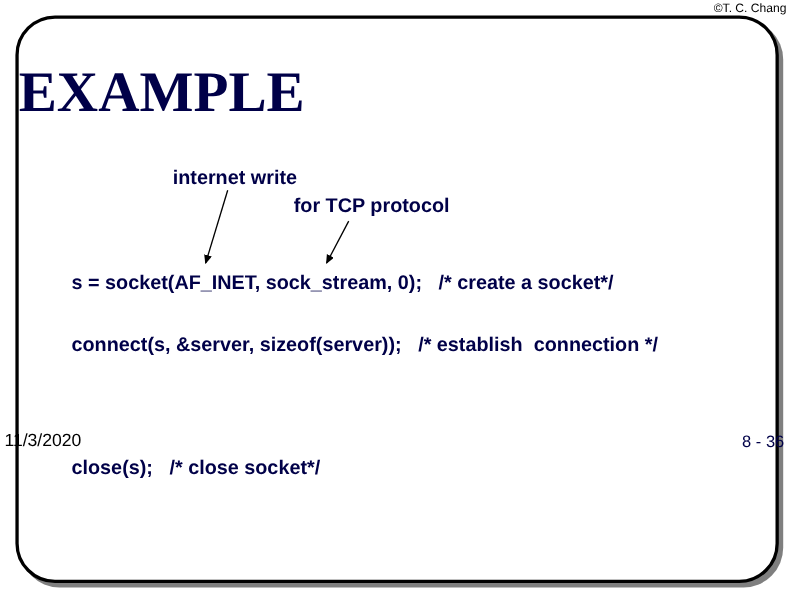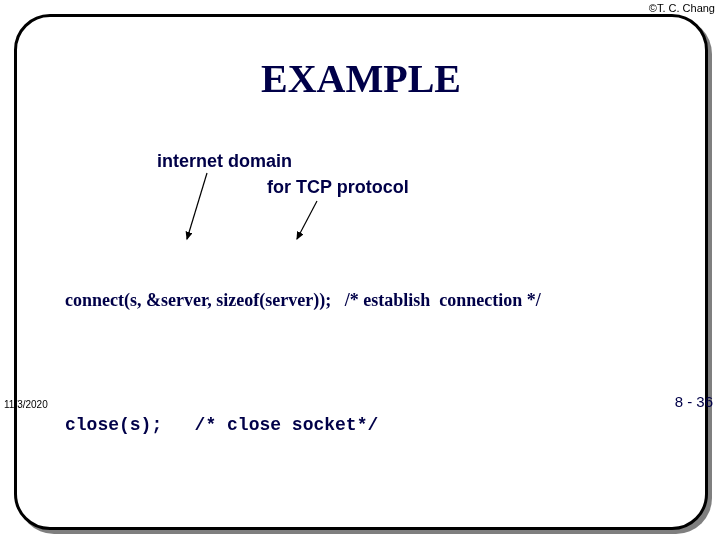--- a/index.html
+++ b/index.html
@@ -32,24 +32,24 @@
     border: 3px solid #000;
     border-radius: 36px;
     box-shadow: 4px 4px 0 rgba(0,0,0,0.5);
     background: #fff;
   }
   .title {
     position: absolute;
     top: 38px;
     left: 0;
     width: 100%;
-    text-align: center;
+    text-align: left;
     font-family: "Times New Roman", Times, serif;
     font-weight: bold;
-    font-size: 40px;
+    font-size: 52px;
     color: #000048;
   }
   .label1 {
     position: absolute;
     top: 134px;
     left: 140px;
     font-size: 18px;
     color: #000048;
     font-weight: bold;
     font-family: Arial, Helvetica, sans-serif;
@@ -66,28 +66,28 @@
   .code {
     position: absolute;
     left: 48px;
     font-size: 18px;
     color: #000048;
     font-weight: bold;
     font-family: Arial, Helvetica, sans-serif;
     white-space: pre;
   }
   .c1 { top: 230px; }
-  .c2 { top: 273px; font-family: Liberation Serif, serif; }
+  .c2 { top: 286px; }
   .c3 { top: 342px; }
-  .c4 { top: 398px; font-family: Liberation Mono, monospace; }
+  .c4 { top: 398px; }
   .date {
     position: absolute;
     bottom: 4px;
     left: 4px;
-    font-size: 10px;
+    font-size: 16px;
     color: #000;
   }
   .pagenum {
     position: absolute;
     bottom: 4px;
     right: 6px;
     font-size: 15px;
     color: #000048;
   }
   svg.arrows {
@@ -99,34 +99,35 @@
 </style>
 </head>
 <body>
 
 <div class="slide-wrap">
   <div class="copyright">©T. C. Chang</div>
 
   <div class="frame">
     <div class="title">EXAMPLE</div>
 
-    <div class="label1">internet domain</div>
+    <div class="label1">internet write</div>
     <div class="label2">for TCP protocol</div>
 
     <svg class="arrows" width="688" height="510">
       <defs>
         <marker id="ah" markerWidth="8" markerHeight="8" refX="6" refY="3" orient="auto">
           <path d="M0,0 L7,3 L0,6 Z" fill="#000"></path>
         </marker>
       </defs>
 
       <line x1="190" y1="156" x2="170" y2="222" stroke="#000" stroke-width="1.2" marker-end="url(#ah)"></line>
 
       <line x1="300" y1="184" x2="280" y2="222" stroke="#000" stroke-width="1.2" marker-end="url(#ah)"></line>
     </svg>
 
+    <div class="code c1">s = socket(AF_INET, sock_stream, 0);   /* create a socket*/</div>
     <div class="code c2">connect(s, &amp;server, sizeof(server));   /* establish  connection */</div>
     <div class="code c4">close(s);   /* close socket*/</div>
   </div>
 
   <div class="date">11/3/2020</div>
   <div class="pagenum">8 - 36</div>
 </div>
 
 </body></html>

